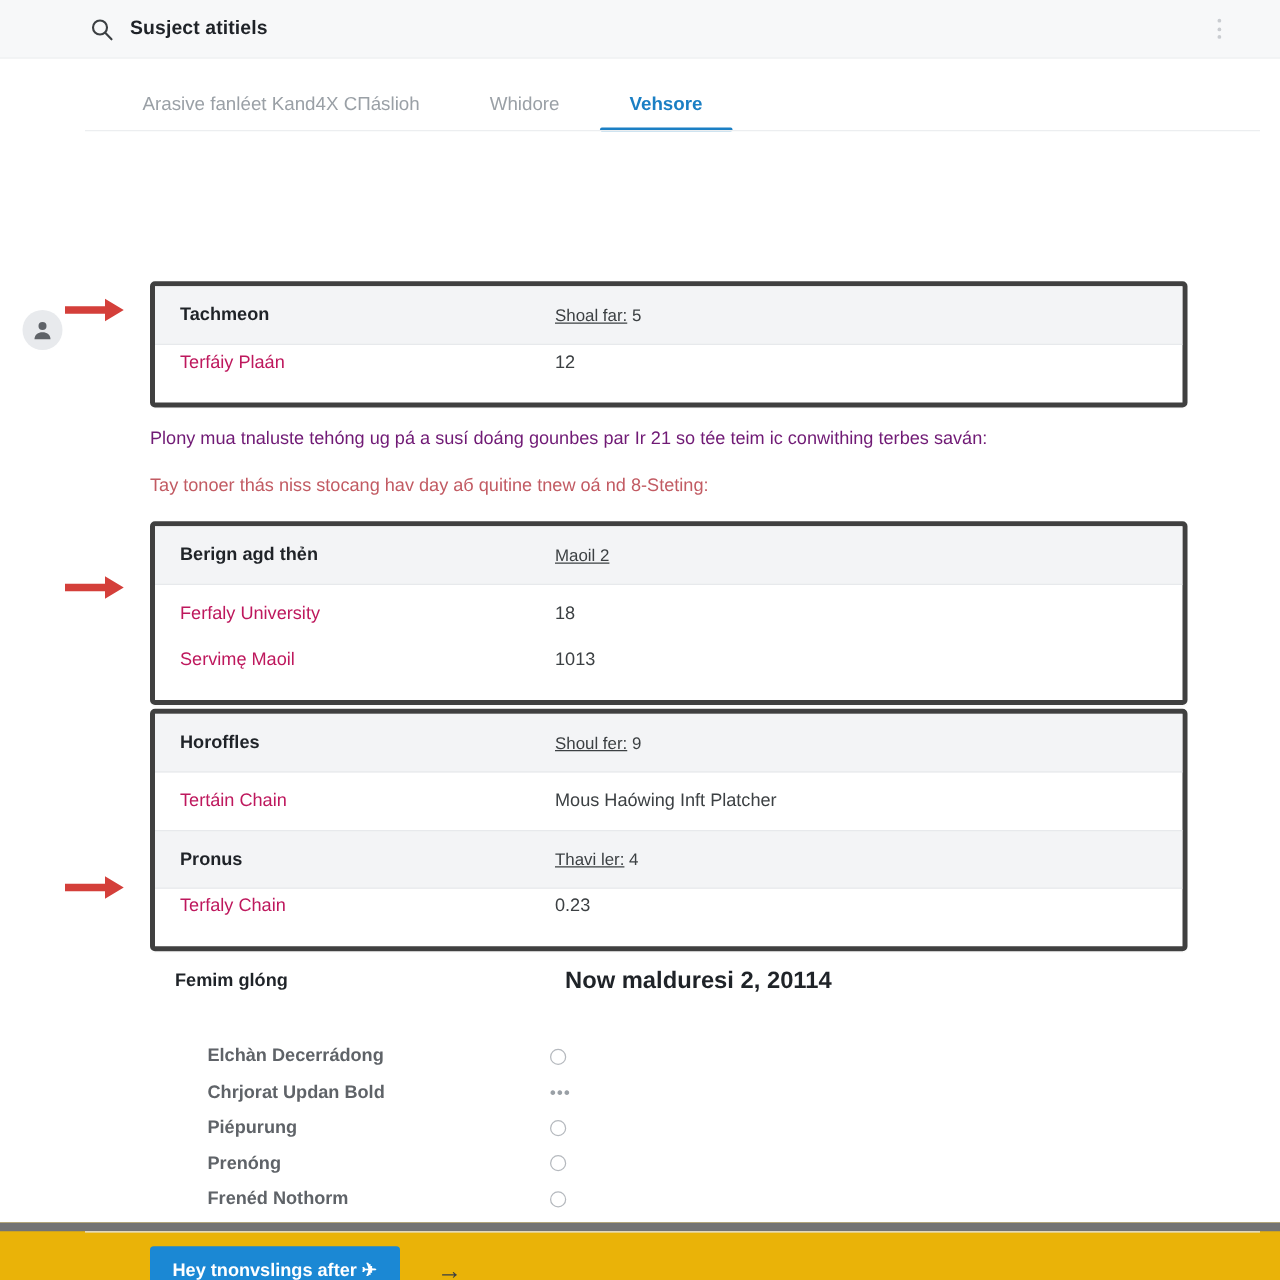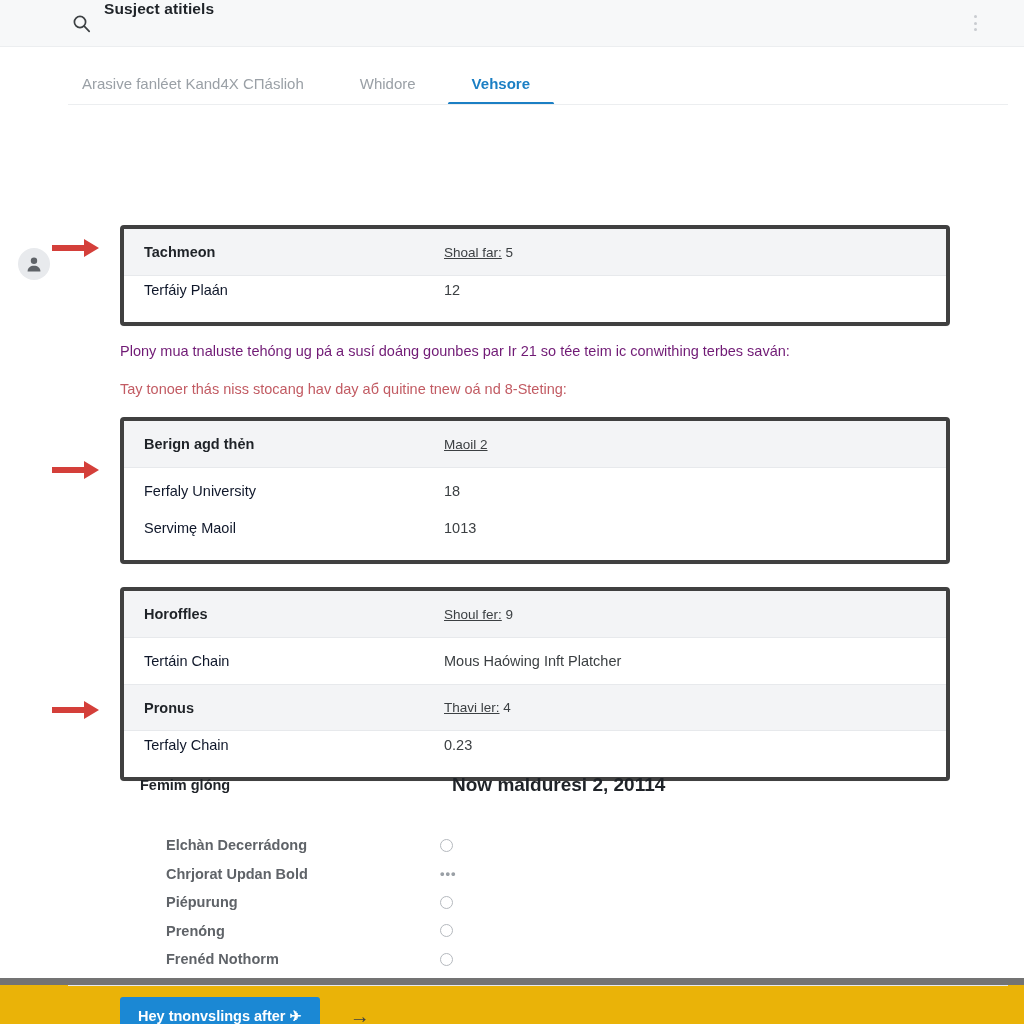--- a/index.html
+++ b/index.html
@@ -14,21 +14,21 @@
     overflow: hidden;
     position: relative;
   }
 
   
   .topbar {
     height: 47px;
     background: #f7f8f9;
     border-bottom: 1px solid #eceef0;
     display: flex;
-    align-items: flex-start;
+    align-items: center;
     padding: 0 18px 0 70px;
     box-sizing: border-box;
     position: relative;
   }
   .search-icon {
     position: absolute;
     left: 72px;
     top: 14px;
     width: 19px;
     height: 19px;
@@ -59,20 +59,21 @@
     width: 3px; height: 3px;
     border-radius: 50%;
     background: #c9ccd0;
   }
 
   
   .tabs-wrap {
     position: relative;
     height: 58px;
     background: #fff;
+    padding-left: 32px;
   }
   .tabs {
     display: flex;
     align-items: flex-end;
     height: 100%;
     padding-left: 82px;
     box-sizing: border-box;
     gap: 0;
   }
   .tab {
@@ -159,21 +160,21 @@
   }
   .row.head .rlabel {
     font-weight: bold;
     color: #1f2328;
     font-size: 14.5px;
   }
   .rlabel {
     width: 300px;
     flex: 0 0 300px;
     font-size: 14.5px;
-    color: #0f172a;
+    color: #be185d;
   }
   .rvalue {
     font-size: 14.5px;
     color: #3c4043;
   }
   .rvalue .lnk {
     text-decoration: underline;
     color: #3c4043;
   }
   .row.head .rvalue { font-size: 13.5px; }
@@ -369,21 +370,21 @@
     <div class="row sub">
       <span class="rlabel">Ferfaly University</span>
       <span class="rvalue">18</span>
     </div>
     <div class="row sub pad-bottom">
       <span class="rlabel">Servimę Maoil</span>
       <span class="rvalue">1013</span>
     </div>
   </div>
 
-  <div class="card" style="top:482px">
+  <div class="card" style="top:462px">
     <div class="row head">
       <span class="rlabel">Horoffles</span>
       <span class="rvalue">
         <span class="lnk">Shoul fer:</span>
         <span>9</span>
       </span>
     </div>
     <div class="row sub">
       <span class="rlabel">Tertáin Chain</span>
       <span class="rvalue">Mous Haówing Inft Platcher</span>

